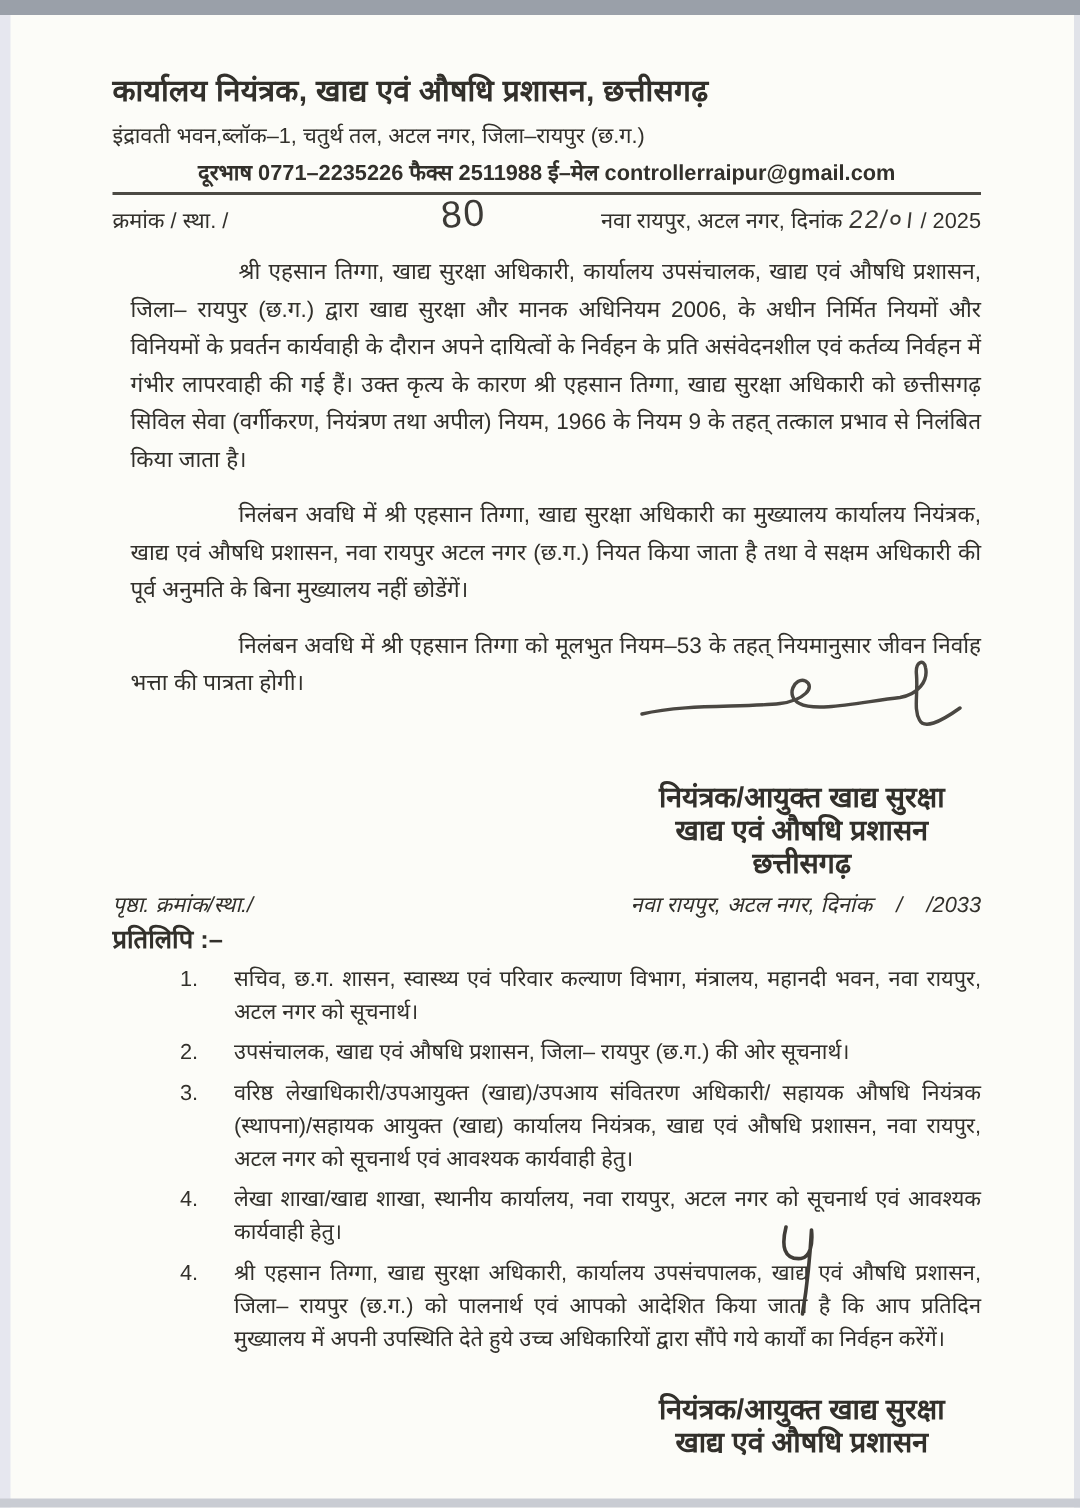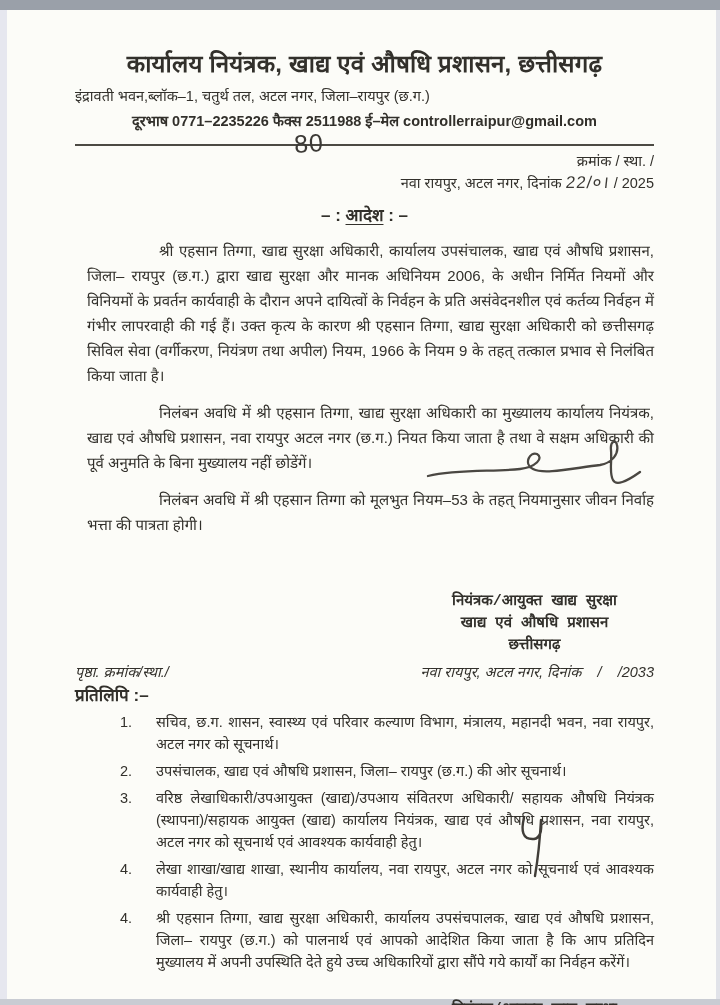--- a/index.html
+++ b/index.html
@@ -9,39 +9,39 @@
     font-family:"Liberation Sans","DejaVu Sans",sans-serif;
   }
   
   .edge-top{position:absolute;top:0;left:0;right:0;height:10px;background:#9aa0a9;}
   .edge-left{position:absolute;top:10px;left:0;bottom:0;width:7px;background:#e6e7ef;}
   .edge-right{position:absolute;top:10px;right:0;bottom:0;width:4px;background:#e1e3e9;}
   .edge-bottom{position:absolute;bottom:0;left:0;right:0;height:6px;background:#c9ccd3;}
 
   .content{position:absolute;left:75px;right:66px;top:46px;}
 
-  .title{font-size:24px;font-weight:bold;text-align:center;margin:0;letter-spacing:.2px;}
+  .title{font-size:20px;font-weight:bold;margin:0;letter-spacing:.2px;}
   .address{font-size:14.5px;margin-top:6px;}
   .contact{font-size:14.5px;font-weight:600;text-align:center;margin-top:5px;
-    padding-bottom:14px;border-bottom:2px solid #4c4a44;}
+    padding-bottom:4px;border-bottom:2px solid #4c4a44;}
 
-  .ref-row{display:flex;justify-content:space-between;align-items:flex-end;
-    font-size:14.5px;margin-top:4px;flex-direction:column;}
+  .ref-row{display:flex;justify-content:space-between;align-items:center;
+    font-size:14.5px;margin-top:4px;}
   .pre{white-space:pre;}
   .hand{font-size:17px;display:inline-block;transform:skewX(-6deg);
     color:#3c3a36;letter-spacing:1px;}
 
   .order-heading{text-align:center;font-size:17px;font-weight:bold;margin-top:10px;}
   .order-word{text-decoration:underline;text-underline-offset:3px;}
 
   .body-para{font-size:15px;line-height:25px;text-align:justify;
     text-indent:72px;margin:12px 0 0 12px;}
 
   .sig-block{width:215px;margin:8px 12px 0 auto;text-align:center;
-    font-size:15px;line-height:22px;font-weight:600;font-family:Liberation Mono, monospace;}
+    font-size:19px;line-height:22px;font-weight:600;}
   .sig-space{height:46px;}
 
   .endorse-row{display:flex;justify-content:space-between;align-items:baseline;
     font-size:14.5px;margin-top:4px;font-style:italic;}
   .copy-heading{font-size:17px;font-weight:700;margin-top:2px;}
 
   .copy-list{margin-top:4px;}
   .copy-item{display:flex;gap:14px;padding-left:45px;margin-top:5px;
     font-size:14.5px;line-height:22px;}
   .copy-num{width:22px;min-width:22px;}
@@ -66,23 +66,20 @@
 
   <div class="title">कार्यालय नियंत्रक, खाद्य एवं औषधि प्रशासन, छत्तीसगढ़</div>
   <div class="address">इंद्रावती भवन,ब्लॉक–1, चतुर्थ तल, अटल नगर, जिला–रायपुर (छ.ग.)</div>
   <div class="contact">दूरभाष 0771–2235226 फैक्स 2511988 ई–मेल controllerraipur@gmail.com</div>
 
   <div class="ref-row">
     <span>क्रमांक / स्था. /</span>
     <span class="pre"><span>नवा रायपुर, अटल नगर, दिनांक </span><span class="hand">22/०।</span><span> / 2025</span></span>
   </div>
 
-  <div class="order-heading">
-    <span>– : </span><span class="order-word">आदेश</span><span> : –</span>
-  </div>
 
   <p class="body-para">श्री एहसान तिग्गा, खाद्य सुरक्षा अधिकारी, कार्यालय उपसंचालक, खाद्य एवं औषधि प्रशासन, जिला– रायपुर (छ.ग.) द्वारा खाद्य सुरक्षा और मानक अधिनियम 2006, के अधीन निर्मित नियमों और विनियमों के प्रवर्तन कार्यवाही के दौरान अपने दायित्वों के निर्वहन के प्रति असंवेदनशील एवं कर्तव्य निर्वहन में गंभीर लापरवाही की गई हैं। उक्त कृत्य के कारण श्री एहसान तिग्गा, खाद्य सुरक्षा अधिकारी को छत्तीसगढ़ सिविल सेवा (वर्गीकरण, नियंत्रण तथा अपील) नियम, 1966 के नियम 9 के तहत् तत्काल प्रभाव से निलंबित किया जाता है।</p>
   <p class="body-para">निलंबन अवधि में श्री एहसान तिग्गा, खाद्य सुरक्षा अधिकारी का मुख्यालय कार्यालय नियंत्रक, खाद्य एवं औषधि प्रशासन, नवा रायपुर अटल नगर (छ.ग.) नियत किया जाता है तथा वे सक्षम अधिकारी की पूर्व अनुमति के बिना मुख्यालय नहीं छोडेंगें।</p>
   <p class="body-para">निलंबन अवधि में श्री एहसान तिग्गा को मूलभुत नियम–53 के तहत् नियमानुसार जीवन निर्वाह भत्ता की पात्रता होगी।</p>
 
   <div class="sig-block">
     <div class="sig-space"></div>
     <div>नियंत्रक/आयुक्त खाद्य सुरक्षा</div>
     <div>खाद्य एवं औषधि प्रशासन</div>
     <div>छत्तीसगढ़</div>

